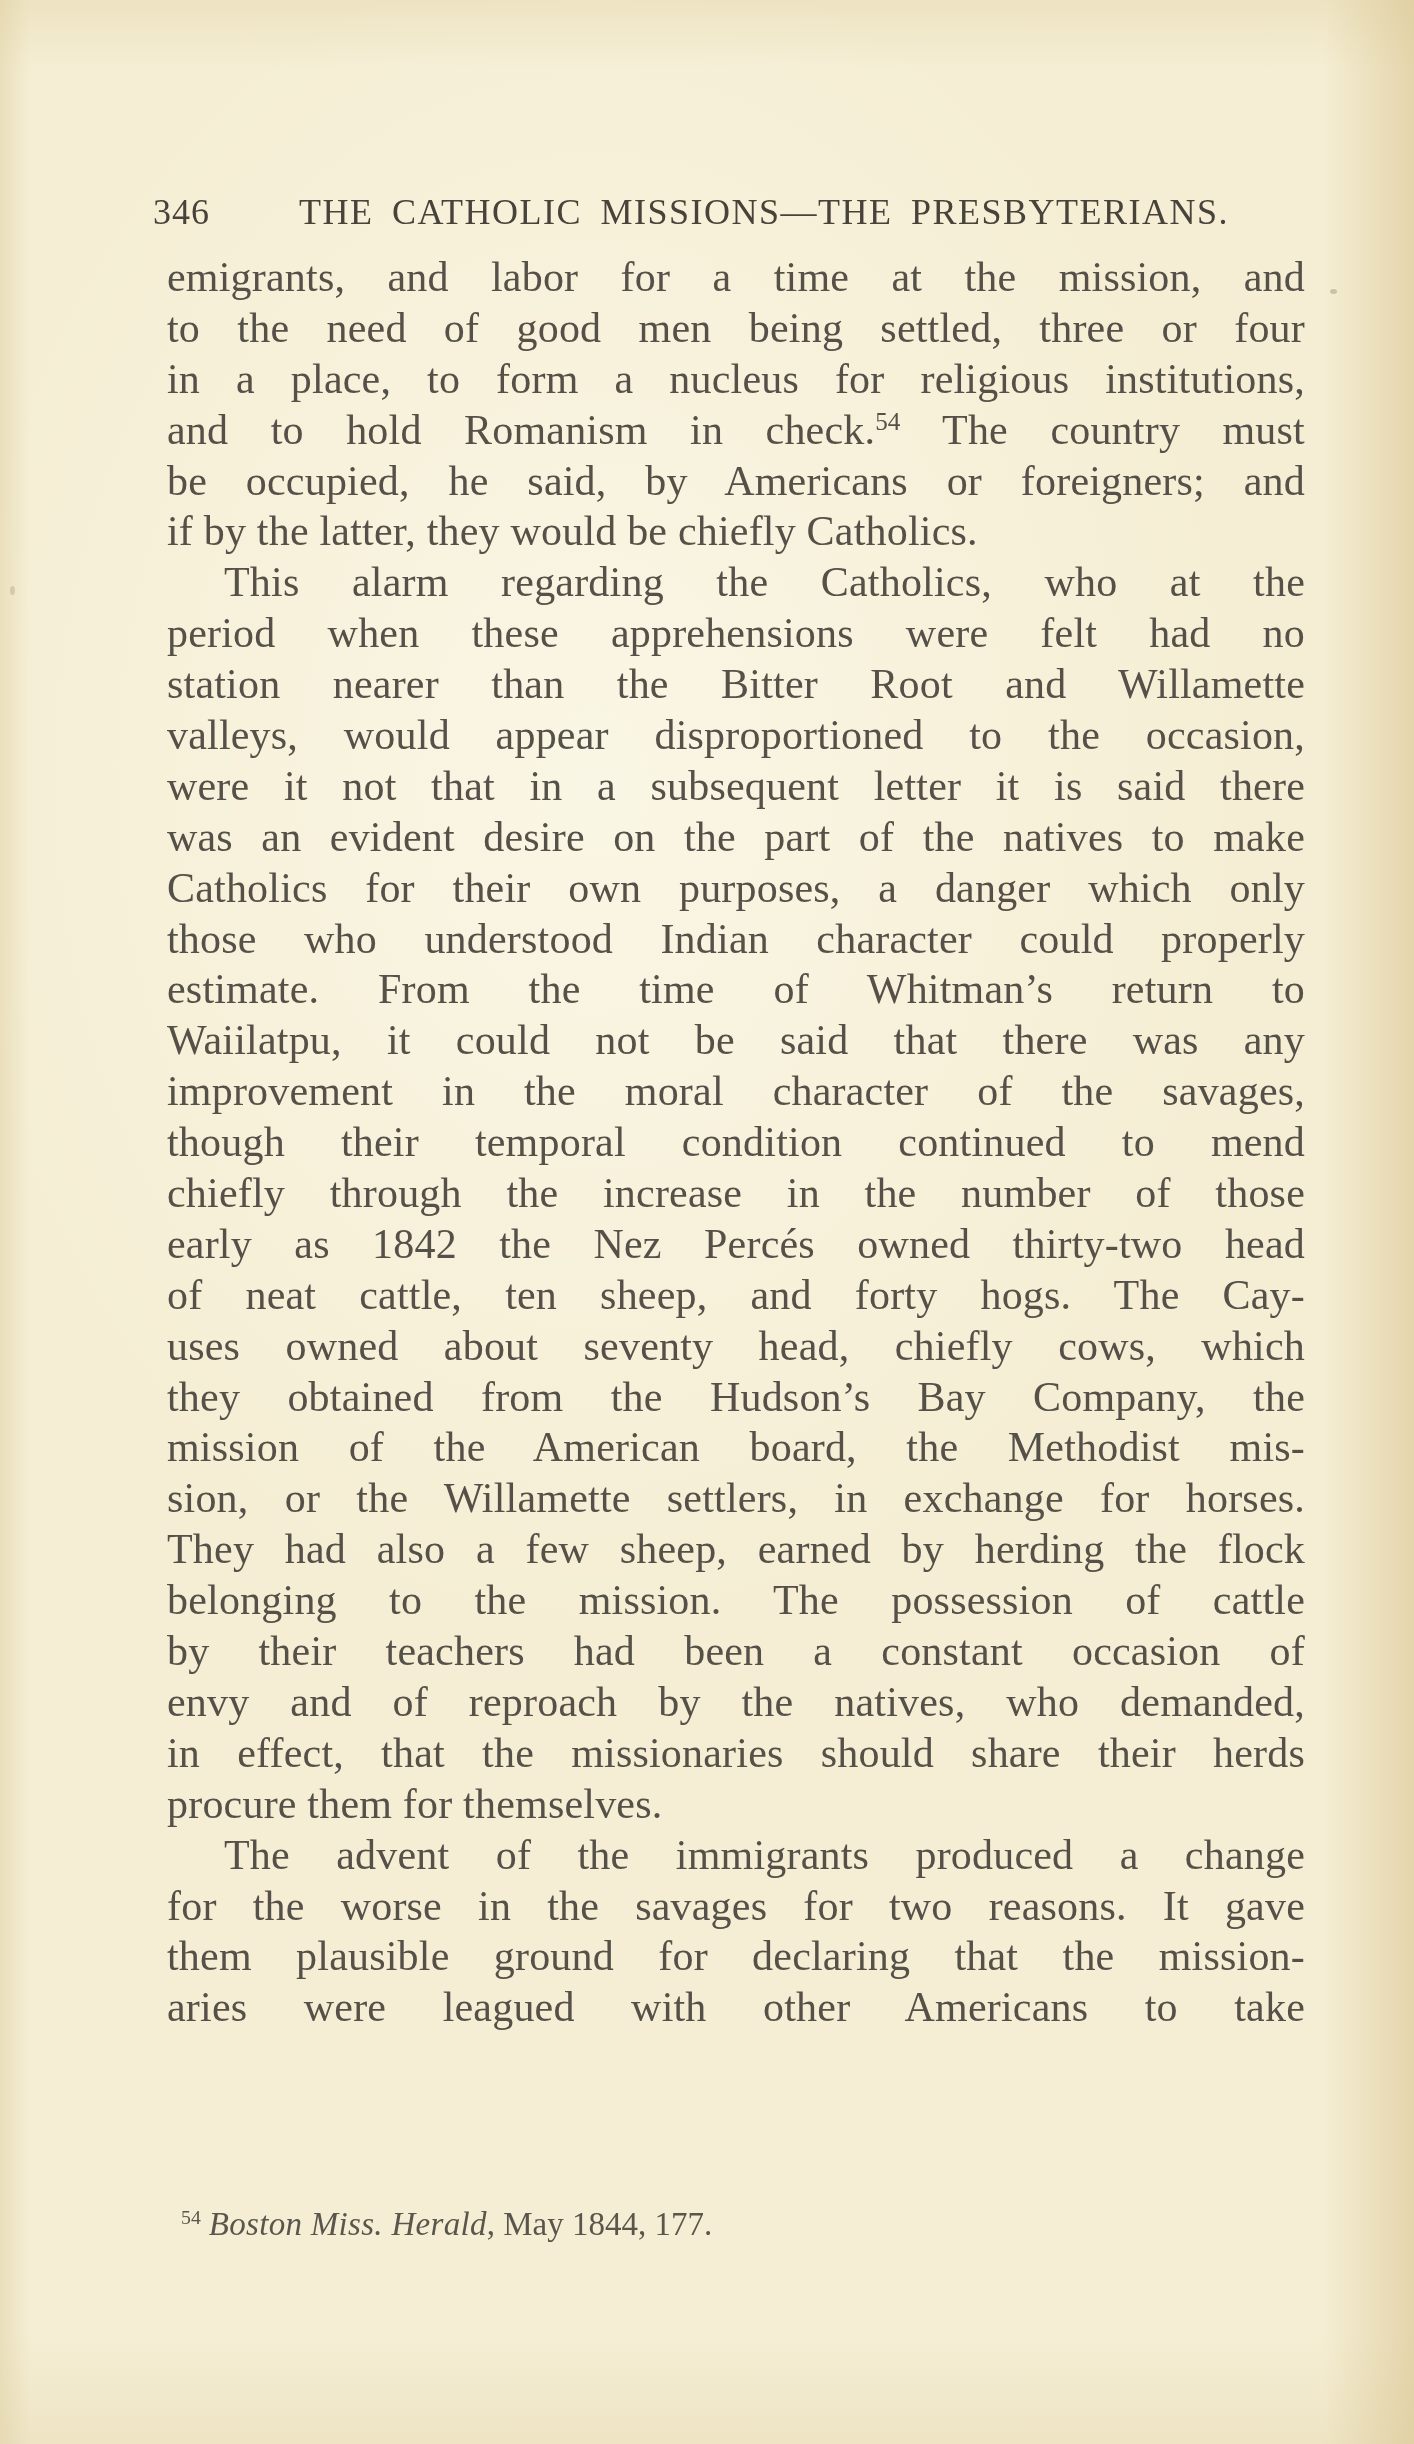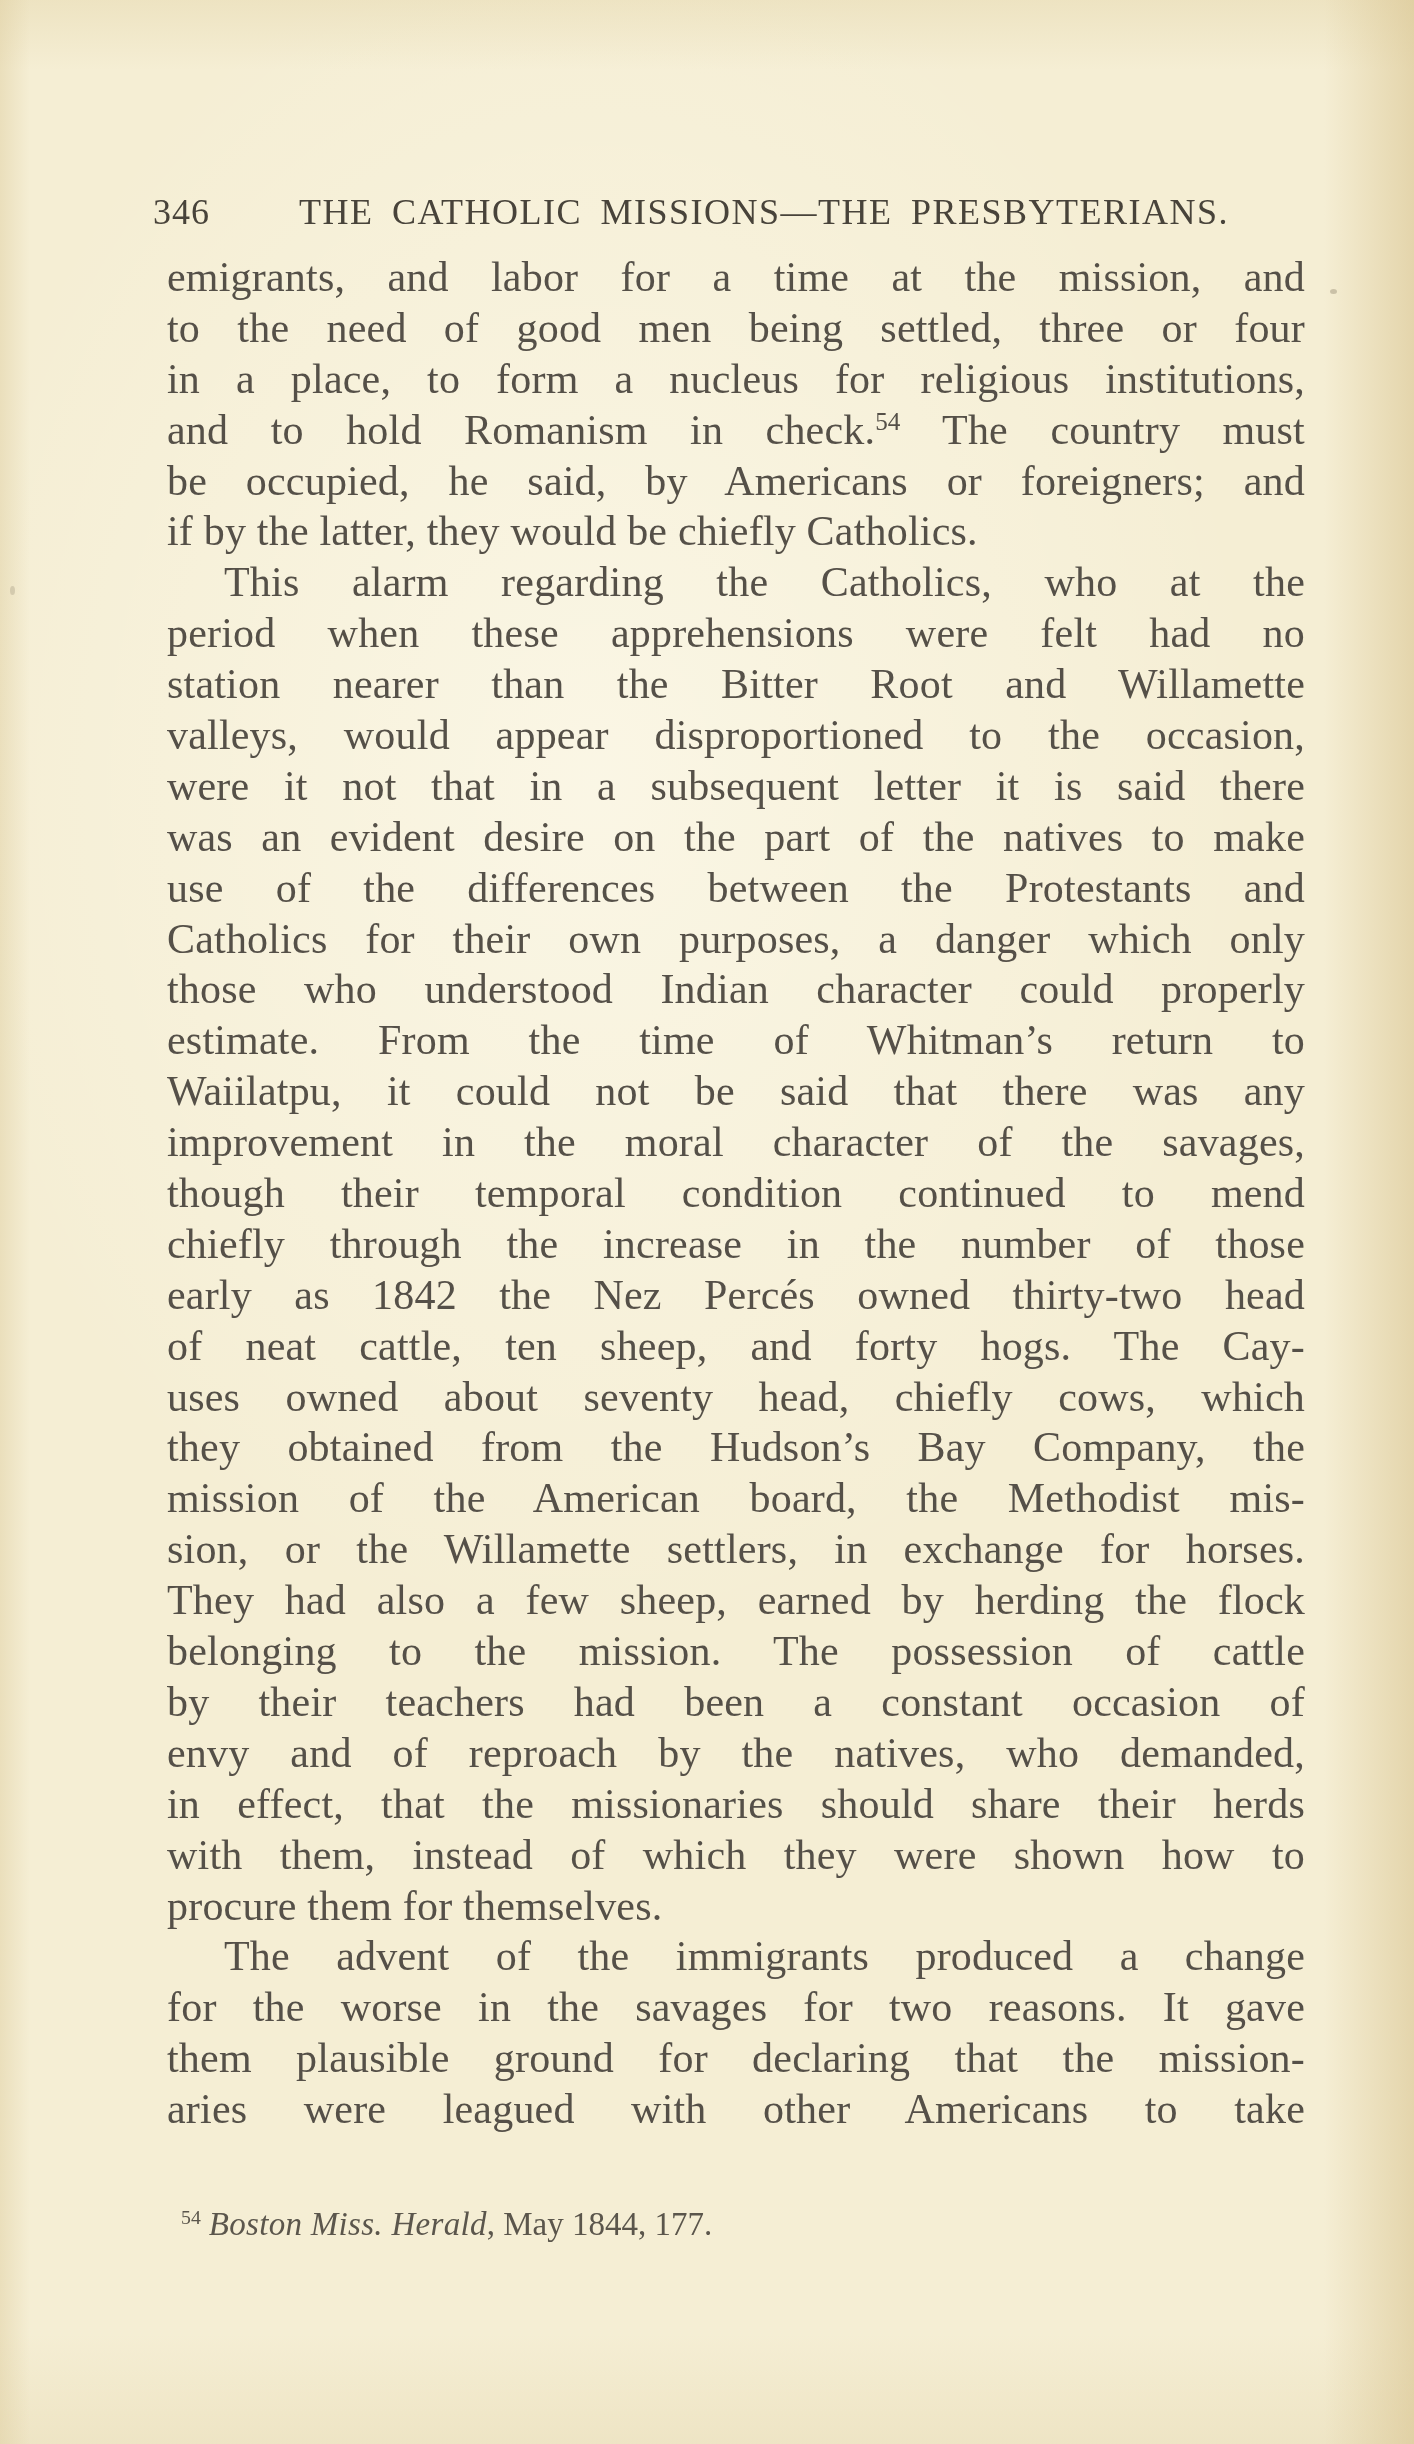--- a/index.html
+++ b/index.html
@@ -97,40 +97,38 @@
     <div class="ln"><span>and to hold Romanism in check.</span><sup>54</sup> <span>The country must</span></div>
     <div class="ln">be occupied, he said, by Americans or foreigners; and</div>
     <div class="ln end">if by the latter, they would be chiefly Catholics.</div>
 
     <div class="ln first">This alarm regarding the Catholics, who at the</div>
     <div class="ln">period when these apprehensions were felt had no</div>
     <div class="ln">station nearer than the Bitter Root and Willamette</div>
     <div class="ln">valleys, would appear disproportioned to the occasion,</div>
     <div class="ln">were it not that in a subsequent letter it is said there</div>
     <div class="ln">was an evident desire on the part of the natives to make</div>
-    <div class="ln">use of the differences between the Protestants and</div>
     <div class="ln">Catholics for their own purposes, a danger which only</div>
     <div class="ln">those who understood Indian character could properly</div>
     <div class="ln">estimate.  From the time of Whitman’s return to</div>
     <div class="ln">Waiilatpu, it could not be said that there was any</div>
     <div class="ln">improvement in the moral character of the savages,</div>
     <div class="ln">though their temporal condition continued to mend</div>
     <div class="ln">chiefly through the increase in the number of those</div>
     <div class="ln">early as 1842 the Nez Percés owned thirty-two head</div>
     <div class="ln">of neat cattle, ten sheep, and forty hogs.  The Cay-</div>
     <div class="ln">uses owned about seventy head, chiefly cows, which</div>
     <div class="ln">they obtained from the Hudson’s Bay Company, the</div>
     <div class="ln">mission of the American board, the Methodist mis-</div>
     <div class="ln">sion, or the Willamette settlers, in exchange for horses.</div>
     <div class="ln">They had also a few sheep, earned by herding the flock</div>
     <div class="ln">belonging to the mission.  The possession of cattle</div>
     <div class="ln">by their teachers had been a constant occasion of</div>
     <div class="ln">envy and of reproach by the natives, who demanded,</div>
     <div class="ln">in effect, that the missionaries should share their herds</div>
-    <div class="ln">with them, instead of which they were shown how to</div>
     <div class="ln end">procure them for themselves.</div>
 
     <div class="ln first">The advent of the immigrants produced a change</div>
     <div class="ln">for the worse in the savages for two reasons.  It gave</div>
     <div class="ln">them plausible ground for declaring that the mission-</div>
     <div class="ln">aries were leagued with other Americans to take</div>
   </main>
 
   <div class="footnote"><sup>54</sup><i>Boston Miss. Herald</i><span>, May 1844, 177.</span></div>
 

